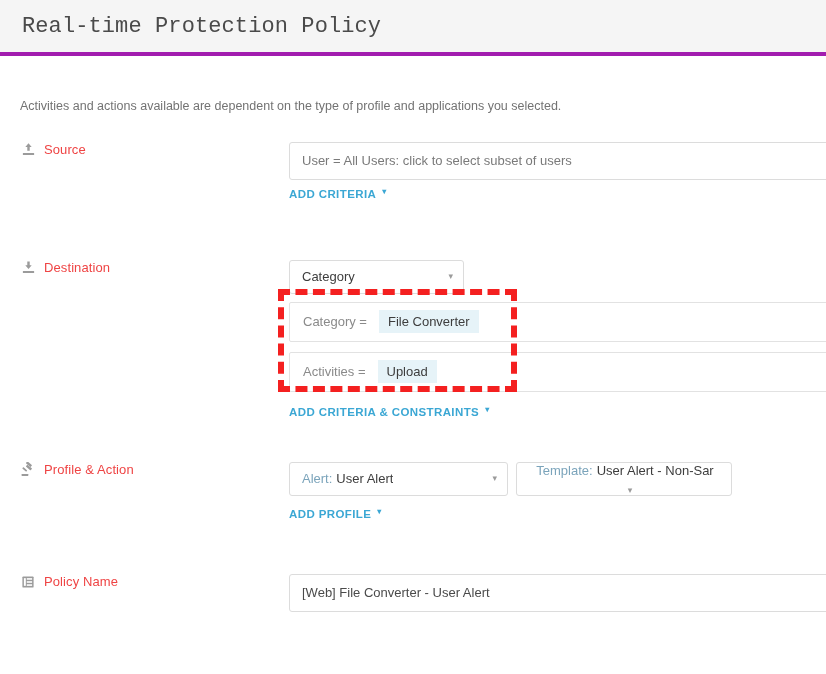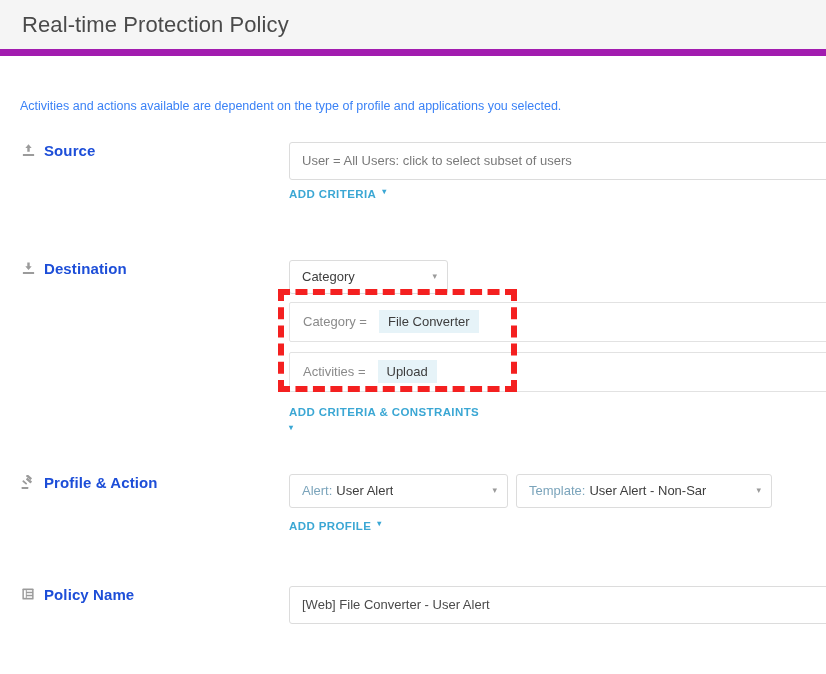--- a/index.html
+++ b/index.html
@@ -12,43 +12,44 @@
     background: #ffffff;
     font-family: "Liberation Sans", sans-serif;
     overflow: hidden;
     position: relative;
   }
 
   
   .page-header {
     height: 56px;
     background: #f5f5f5;
-    border-bottom: 7px solid #a21caf;
+    border-bottom: 4px solid #a21caf;
     display: flex;
     align-items: center;
     padding-left: 22px;
     box-sizing: border-box;
+    font-family: Liberation Mono, monospace;
   }
   .page-header .title {
     font-size: 22px;
     font-weight: 400;
     color: #4a4a4a;
     letter-spacing: 0.1px;
   }
 
   
   .page-body {
     padding: 0 0 0 0;
     position: relative;
   }
   .intro-text {
     margin: 0;
     padding: 42px 0 0 20px;
     font-size: 12.5px;
-    color: #3b82f6;
+    color: #737373;
     line-height: 1.4;
   }
 
   .form-area {
     position: relative;
     margin-top: 26px;
   }
 
   
   .form-row {
@@ -59,23 +60,23 @@
   .row-label {
     width: 289px;
     box-sizing: border-box;
     padding-left: 20px;
     display: flex;
     align-items: center;
     gap: 8px;
     flex: 0 0 289px;
   }
   .row-label .label-text {
-    font-size: 15px;
-    color: #1d4ed8;
-    font-weight: 700;
+    font-size: 13px;
+    color: #ef4444;
+    font-weight: 400;
     letter-spacing: 0.1px;
   }
   .row-icon {
     display: inline-flex;
     align-items: center;
     justify-content: center;
     width: 16px;
     height: 16px;
     flex: 0 0 16px;
     color: #9b9b9b;
@@ -144,23 +145,23 @@
     font-size: 13px;
     color: #3d3d3d;
     cursor: pointer;
   }
   .select-box .caret {
     color: #9b9b9b;
     font-size: 9px;
     margin-left: 10px;
     line-height: 1;
   }
-  .select-category { width: 159px; margin-bottom: 8px; }
+  .select-category { width: 175px; margin-bottom: 8px; }
   .select-action   { width: 219px; }
-  .select-template { width: 256px; }
+  .select-template { width: 216px; flex-direction: column; }
   .select-prefix { color: #7ba4bb; margin-right: 4px; }
   .select-value  { color: #3d3d3d; overflow: hidden; white-space: nowrap; }
   .select-text-wrap { display: flex; align-items: baseline; overflow: hidden; white-space: nowrap; }
 
   
   .add-link {
     display: inline-flex;
     align-items: flex-start;
     gap: 6px;
     color: #3ba7d4;
@@ -248,21 +249,21 @@
         <div class="criteria-box">
           <span class="criteria-key">Category =</span>
           <span class="criteria-tag">File Converter</span>
         </div>
 
         <div class="criteria-box">
           <span class="criteria-key">Activities =</span>
           <span class="criteria-tag">Upload</span>
         </div>
 
-        <div class="add-link" style="margin-top:2px;flex-direction:column;">
+        <div class="add-link" style="margin-top:2px;">
           <span>ADD CRITERIA &amp; CONSTRAINTS</span>
           <span class="caret">▾</span>
         </div>
       </div>
     </div>
 
     <div class="form-row section-profile">
       <div class="row-label">
         <span class="row-icon">
           <svg viewBox="0 0 16 16" width="15" height="15" fill="currentColor" aria-hidden="true">

